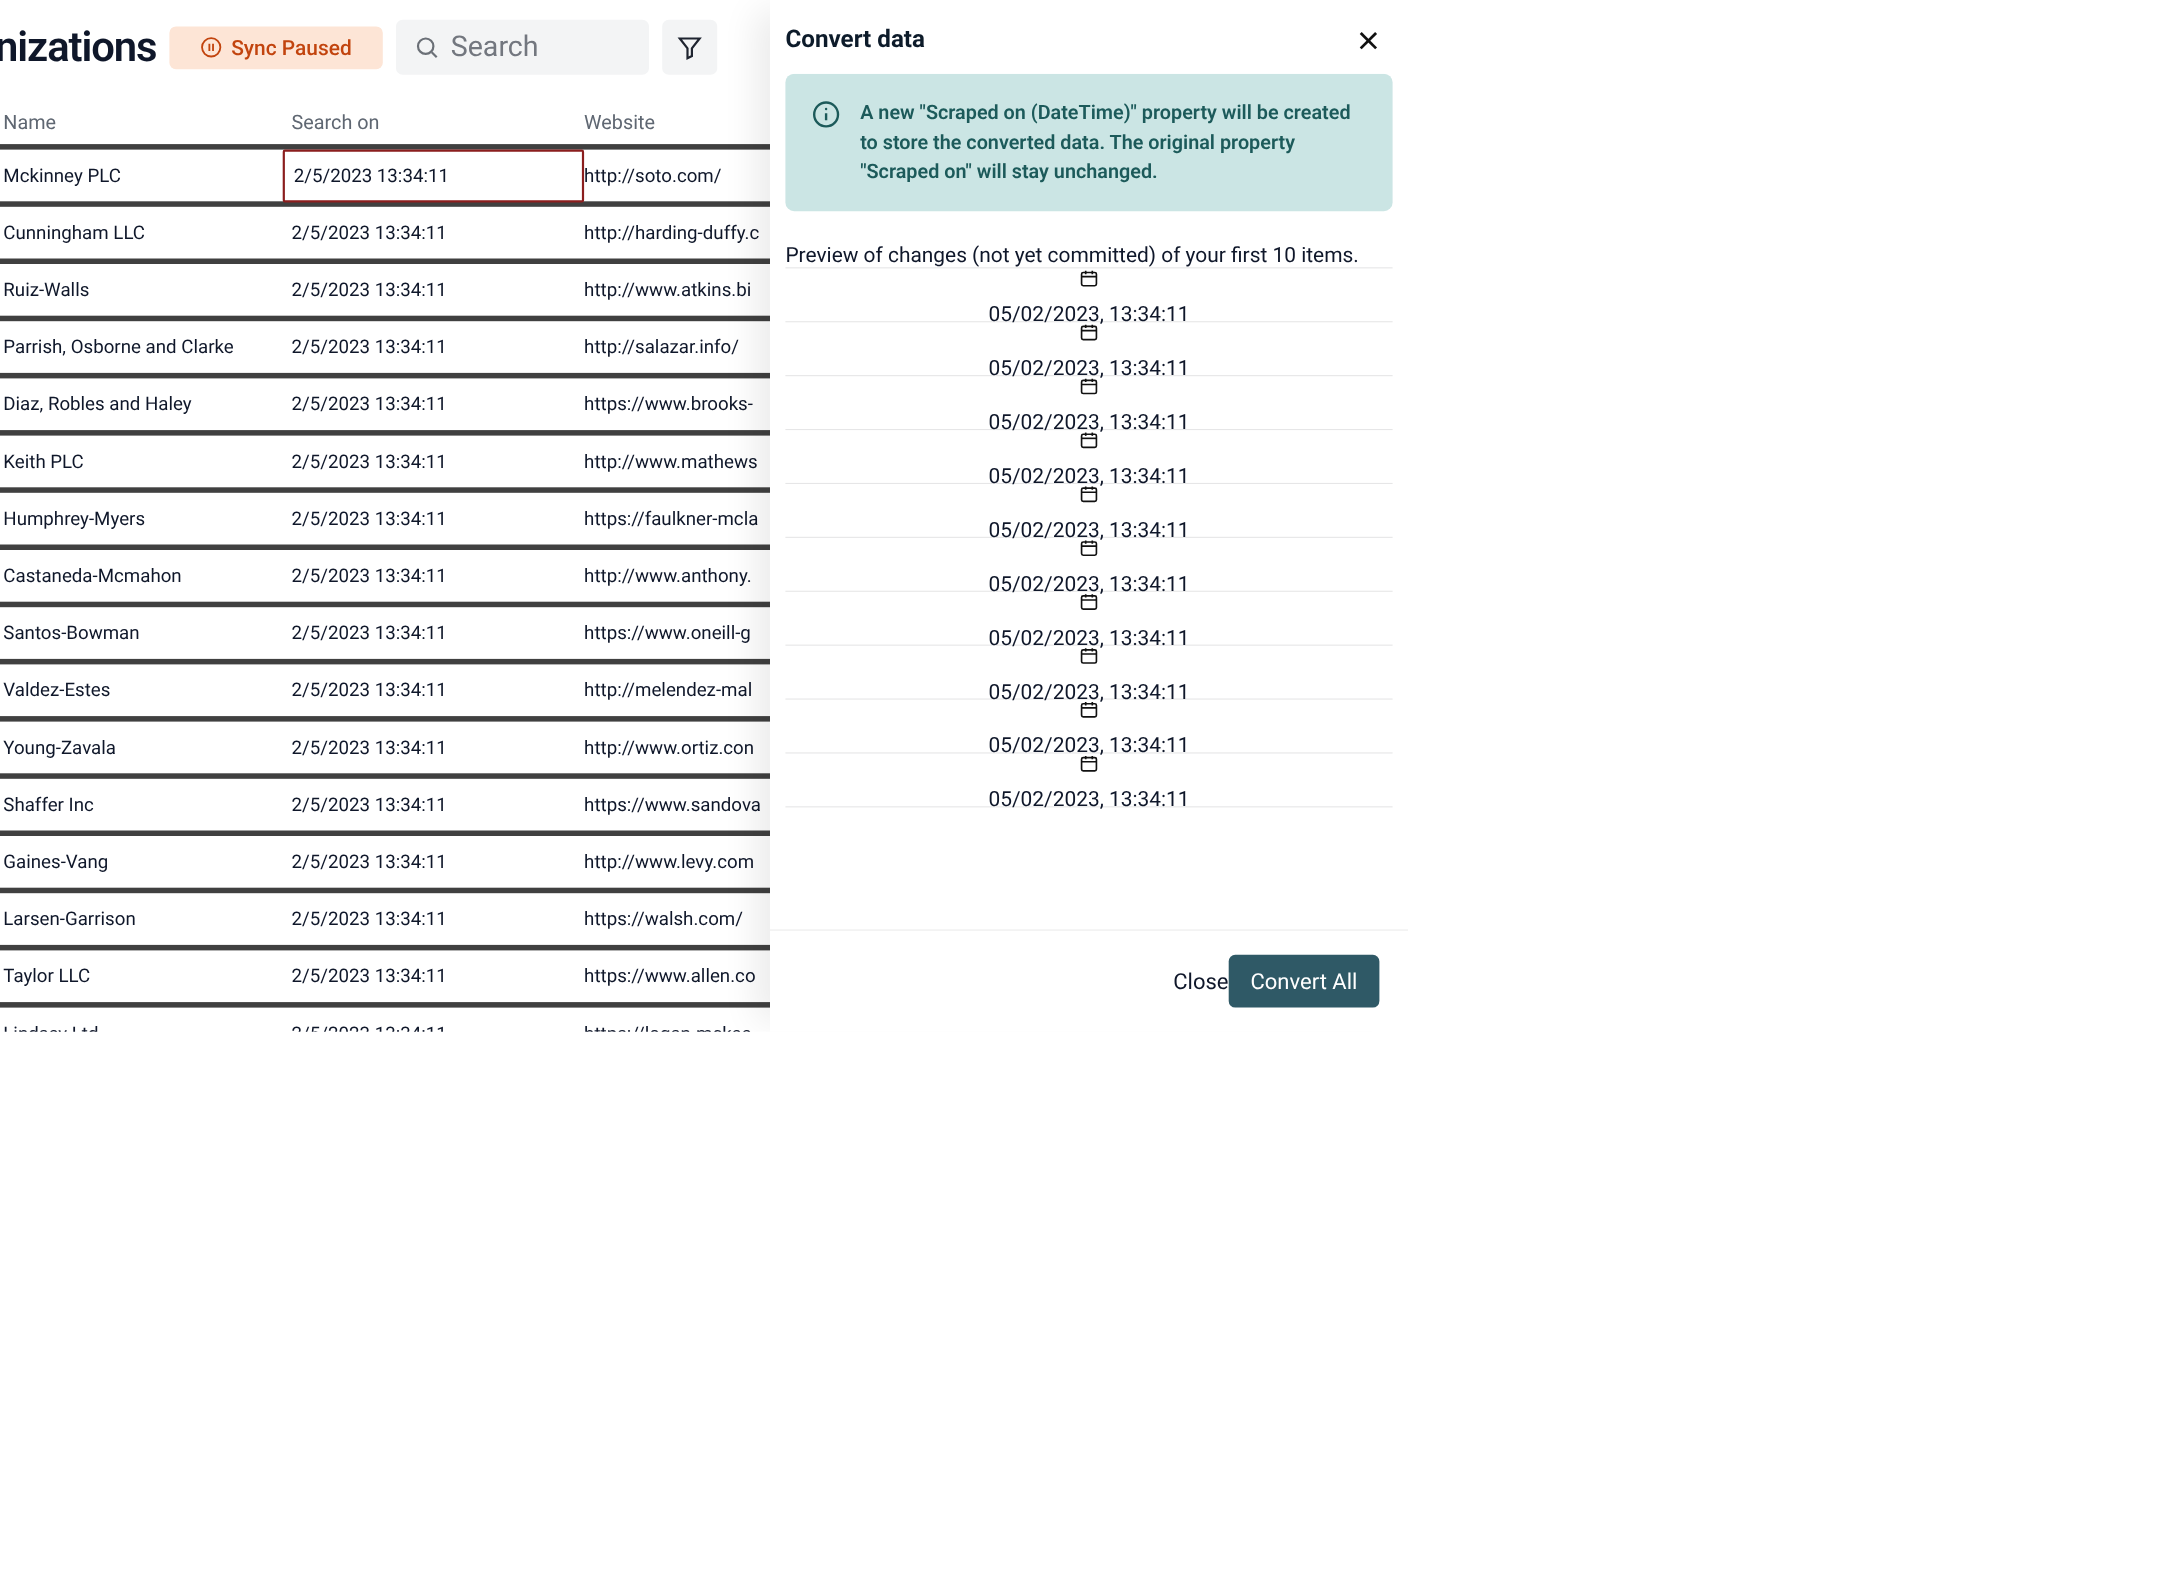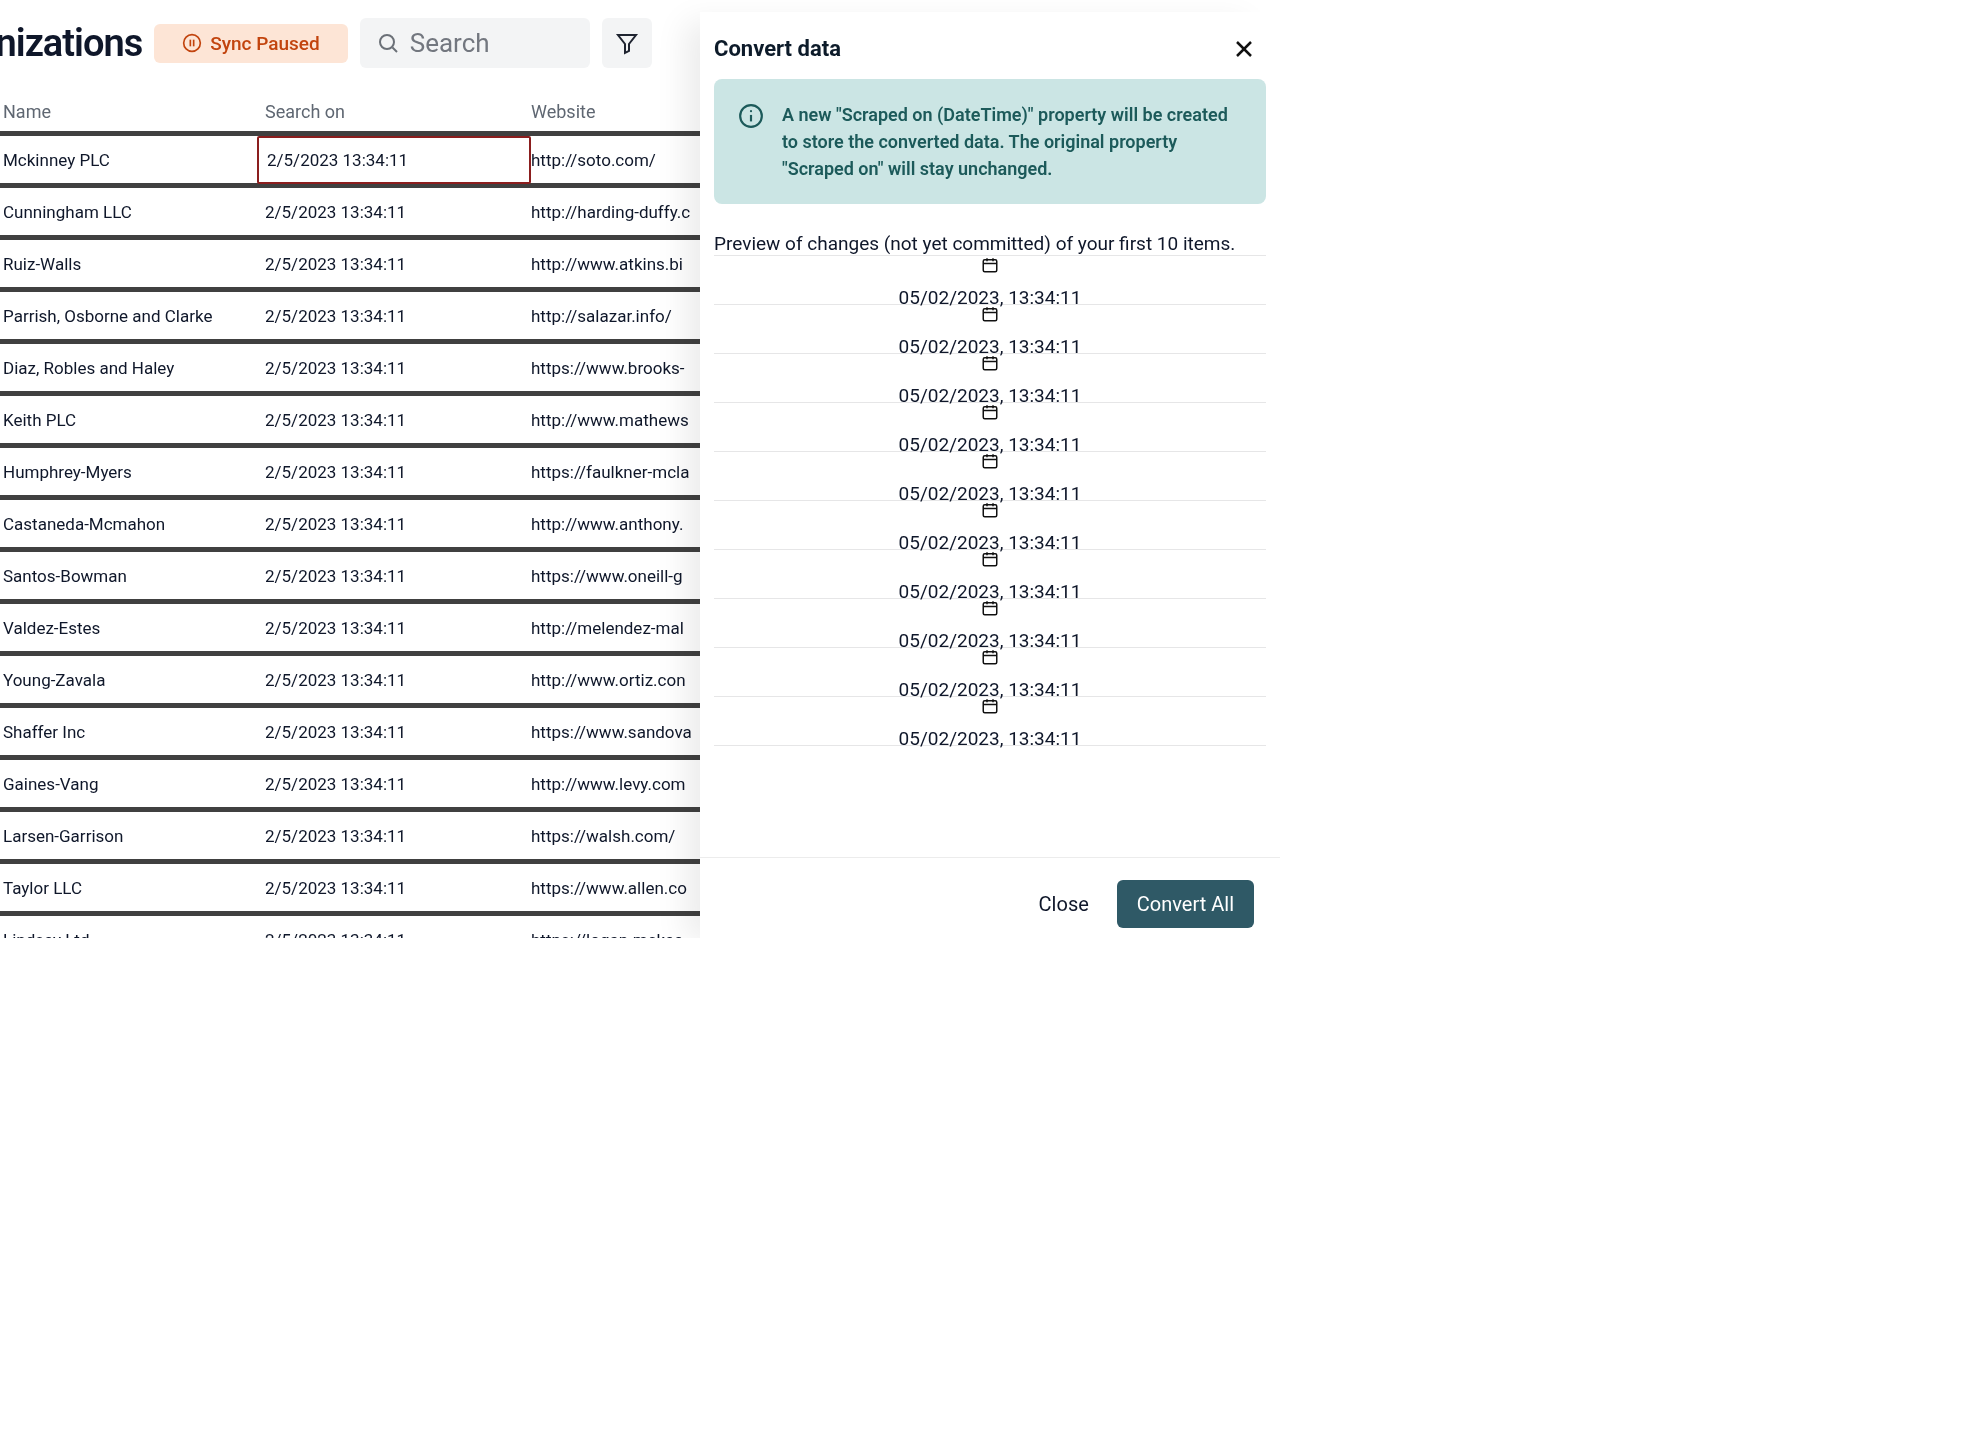--- a/index.html
+++ b/index.html
@@ -107,21 +107,21 @@
       border: 2px solid #8b1e1e;
       border-radius: 2px;
       padding: 12px 8px;
       margin-left: -8px;
     }
 
     
     .panel {
       position: absolute;
       right: 0;
-      top: 12px;
+      top: 0;
       width: 580px;
       height: 100%;
       background: #fff;
       box-shadow: -24px 0 30px -10px rgba(0,0,0,0.08);
       display: flex;
       flex-direction: column;
     }
     .panel-header {
       display: flex;
       align-items: center;
@@ -175,21 +175,20 @@
       height: 49px;
       border-bottom: 1px solid #e6e6e7;
       font-size: 19px;
       color: #0f172a;
       flex-direction: column;
     }
     .panel-footer {
       display: flex;
       justify-content: flex-end;
       align-items: center;
-      gap: 28px;
       padding: 22px 26px;
       border-top: 1px solid #ececec;
     }
     .btn-secondary {
       background: transparent;
       border: none;
       font-size: 20px;
       color: #0f172a;
       cursor: pointer;
     }

